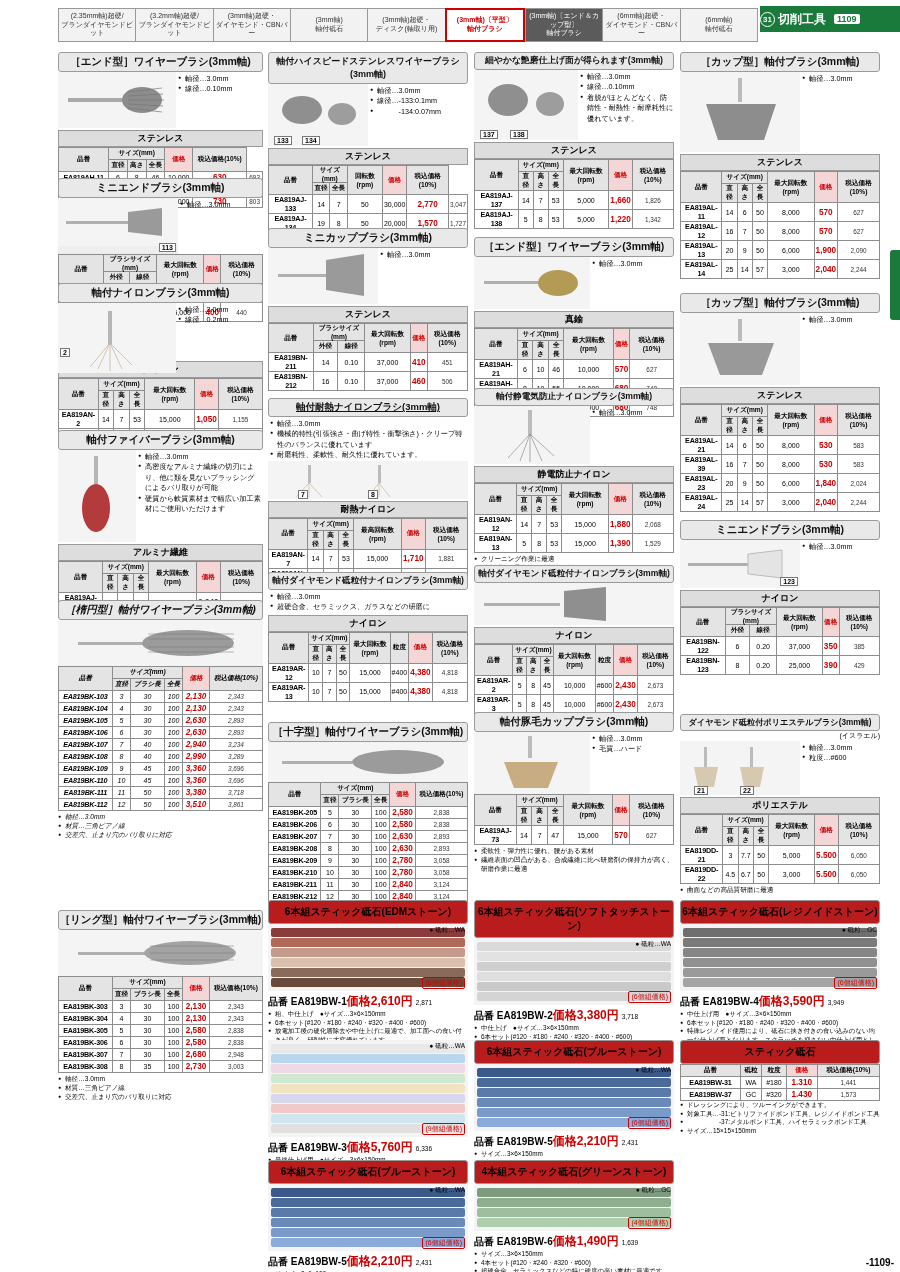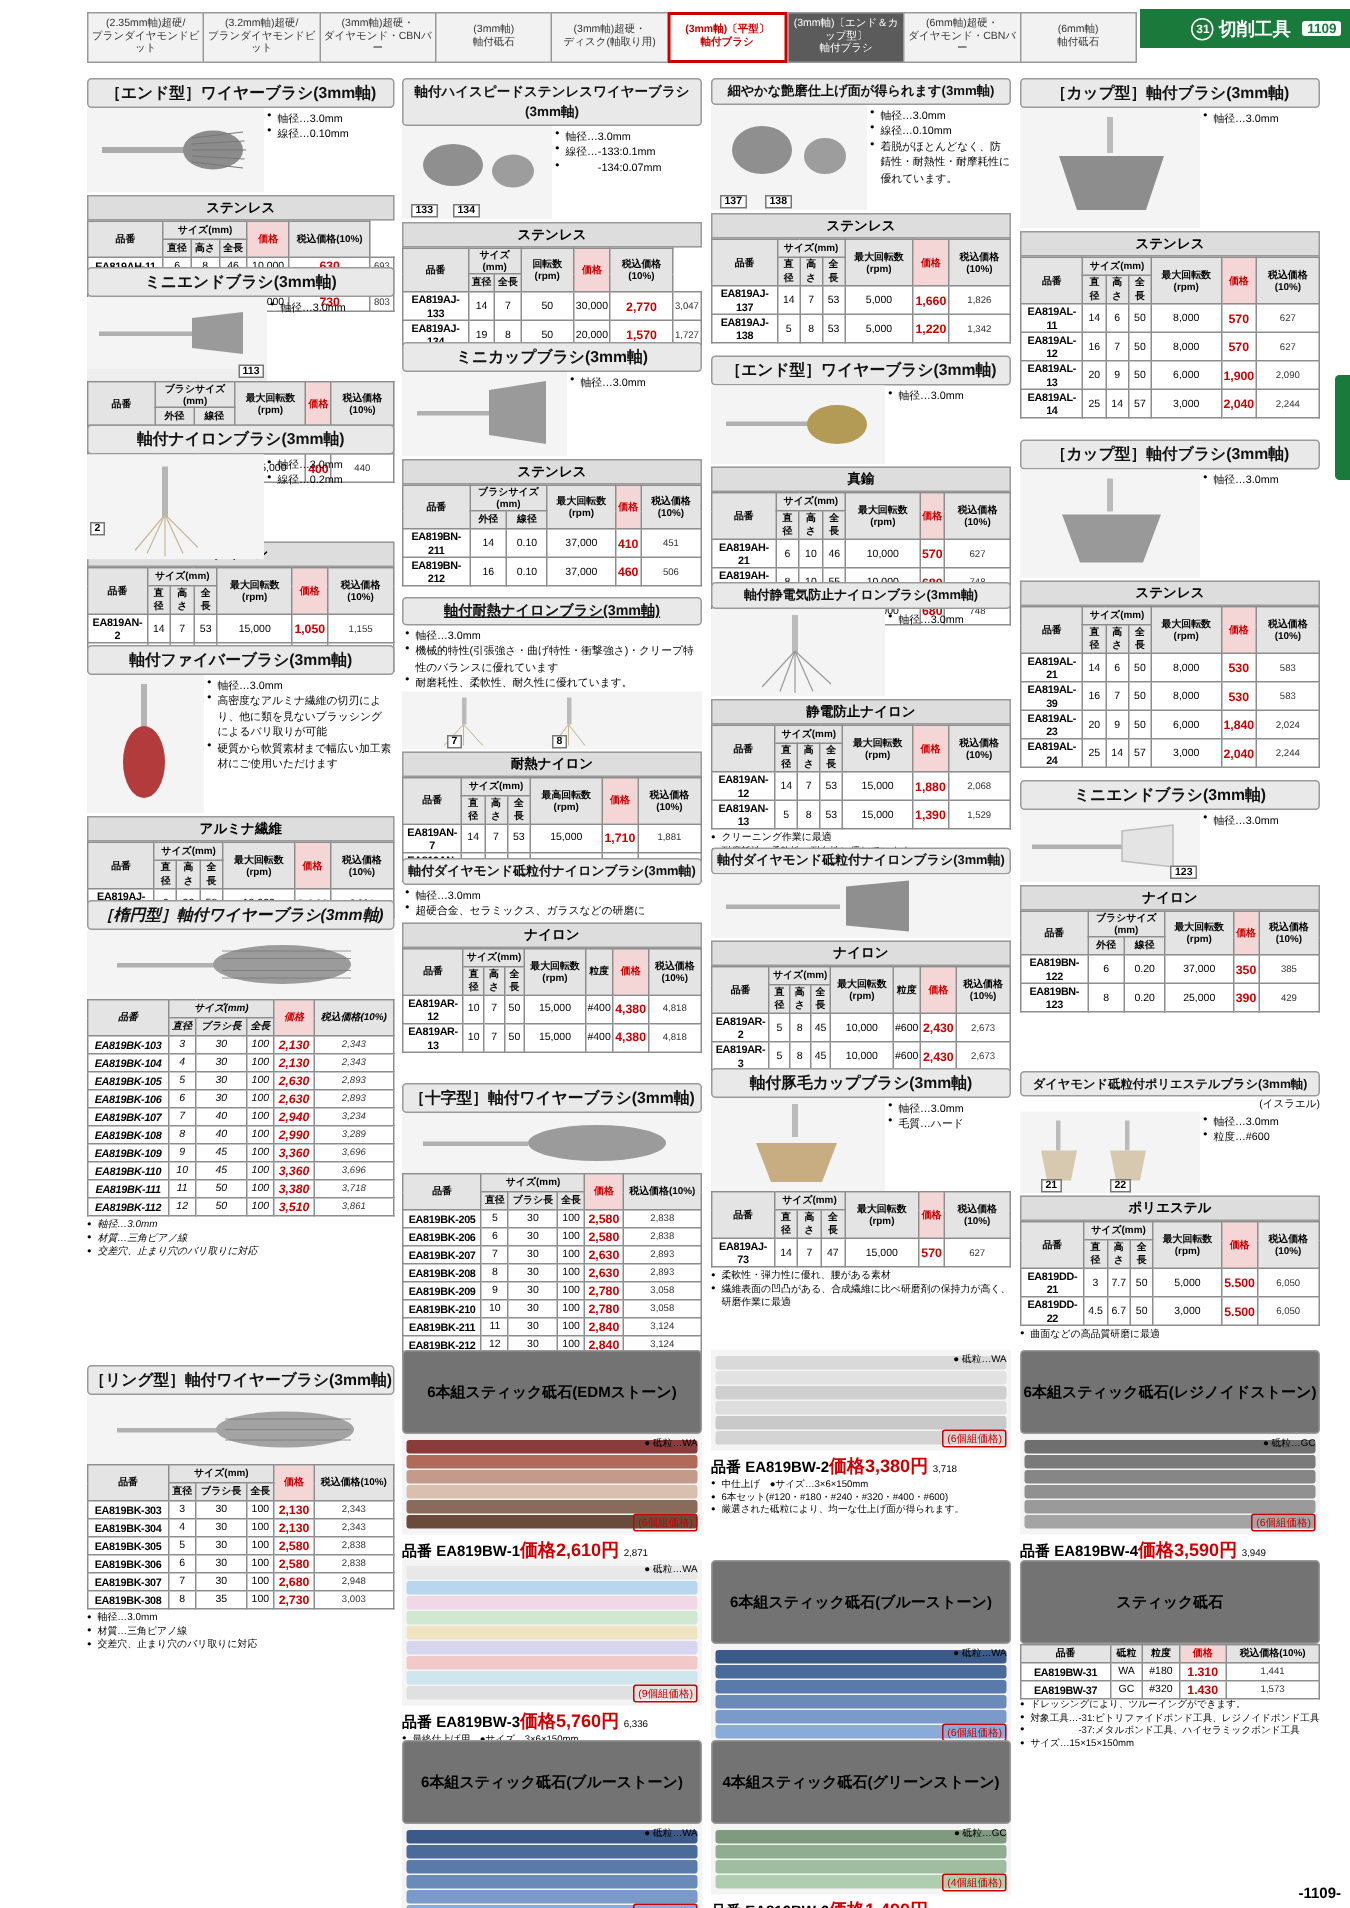--- a/index.html
+++ b/index.html
@@ -7,21 +7,21 @@
   .page{position:relative;width:900px;height:1272px;overflow:hidden;}
 
   
   .tabbar{position:absolute;left:58px;top:8px;width:700px;height:34px;display:flex;}
   .tab{flex:1;border:1px solid #999;border-right:none;font-size:7px;line-height:1.25;text-align:center;
        display:flex;flex-direction:column;justify-content:center;align-items:center;background:#f2f2f2;color:#333;}
   .tab:last-child{border-right:1px solid #999;}
   .tab.active{background:#fff;color:#c00;border:2px solid #c00;font-weight:bold;}
   .tab.dark{background:#5b5b5b;color:#fff;}
   .hdr-right{position:absolute;right:0;top:6px;width:140px;height:26px;background:#1a7a3c;color:#fff;
-             display:flex;align-items:center;justify-content:flex-end;padding-right:6px;box-sizing:border-box;font-weight:bold;}
+             display:flex;align-items:center;justify-content:flex-start;padding-right:6px;box-sizing:border-box;font-weight:bold;}
   .hdr-right .circ{display:inline-block;width:13px;height:13px;border:1px solid #fff;border-radius:50%;
         font-size:8px;line-height:13px;text-align:center;margin-right:3px;}
   .hdr-right .num{font-size:9px;margin-left:8px;background:#fff;color:#1a7a3c;padding:0 3px;border-radius:2px;}
   .hdr-right .ttl{font-size:12px;}
   .sidetab{position:absolute;right:0;top:250px;width:10px;height:70px;background:#1a7a3c;border-radius:3px 0 0 3px;}
 
   
   .blk{position:absolute;}
   .btitle{background:#e9e9e9;border:1px solid #9a9a9a;border-radius:3px;text-align:center;font-weight:bold;
           font-size:10.5px;padding:2px 0;color:#111;}
@@ -39,21 +39,21 @@
   table.t th,table.t td{border:1px solid #8d8d8d;text-align:center;padding:0 1px;height:11px;}
   table.t th{background:#e4e4e4;font-weight:bold;font-size:6.6px;}
   table.t td.code{background:#fff;font-weight:bold;font-size:7.2px;letter-spacing:-0.2px;}
   table.t td.price{color:#c00;font-weight:bold;font-size:8.2px;}
   table.t td.tax{font-size:6.4px;color:#333;}
   .pricehdr{background:#f5d6d6 !important;color:#c00;}
 
   
   .sk{position:absolute;}
   .sk .bar{height:9px;border-radius:2px;margin:1px 0;}
-  .sk .ttl{font-weight:bold;font-size:10px;text-align:center;background:#737373;border:1px solid #999;border-radius:3px;padding:20px 0;}
+  .sk .ttl{font-weight:bold;font-size:10px;text-align:center;background:#b91c1c;border:1px solid #999;border-radius:3px;padding:4px 0;}
   .buyline{font-size:10px;font-weight:bold;margin-top:2px;}
   .buyline .p{color:#c00;font-size:12px;}
   .setbadge{display:inline-block;border:1px solid #c00;color:#c00;font-size:7px;padding:0 2px;border-radius:2px;}
   .tiny{font-size:6.4px;line-height:1.35;}
   .tiny div{padding-left:7px;position:relative;}
   .tiny div:before{content:"●";position:absolute;left:0;top:0;font-size:5px;}
 
   .pagenum{position:absolute;right:6px;bottom:4px;font-size:10px;font-weight:bold;}
   .imgno{position:absolute;font-size:7px;font-weight:bold;background:#fff;border:1px solid #777;padding:0 2px;}
 </style>
@@ -1451,20 +1451,21 @@
         <div class="setbadge" style="position: absolute; right: 3px; bottom: 2px;">(6個組価格)</div>
       </div>
       <div class="buyline"><span>品番 EA819BW-1</span><span class="p">価格2,610</span><span class="p">円</span><span style="font-size: 6.5px; font-weight: normal; margin-left: 3px;">2,871</span></div>
       <div class="tiny">
         <div>粗、中仕上げ　●サイズ…3×6×150mm</div>
         <div>6本セット(#120・#180・#240・#320・#400・#600)</div>
         <div>放電加工後の硬化層除去や中仕上げに最適で、加工面への食い付きが良く、研削性に大変優れています。</div>
       </div>
     </div>
   <div class="sk" style="left:474px;top:900px;width:200px;" id="sk-s2">
+      <div class="ttl">6本組スティック砥石(ソフトタッチストーン)</div>
       <div style="background: rgb(244, 244, 244); padding: 3px; position: relative;">
         <div class="bar" style="background: rgb(217, 217, 217);"></div>
         <div class="bar" style="background: rgb(226, 226, 226);"></div>
         <div class="bar" style="background: rgb(207, 207, 207);"></div>
         <div class="bar" style="background: rgb(222, 222, 222);"></div>
         <div class="bar" style="background: rgb(201, 201, 201);"></div>
         <div class="bar" style="background: rgb(212, 212, 212);"></div>
         <div style="position: absolute; right: 3px; top: 2px; font-size: 6.5px;">● 砥粒…WA</div>
         <div class="setbadge" style="position: absolute; right: 3px; bottom: 2px;">(6個組価格)</div>
       </div>

